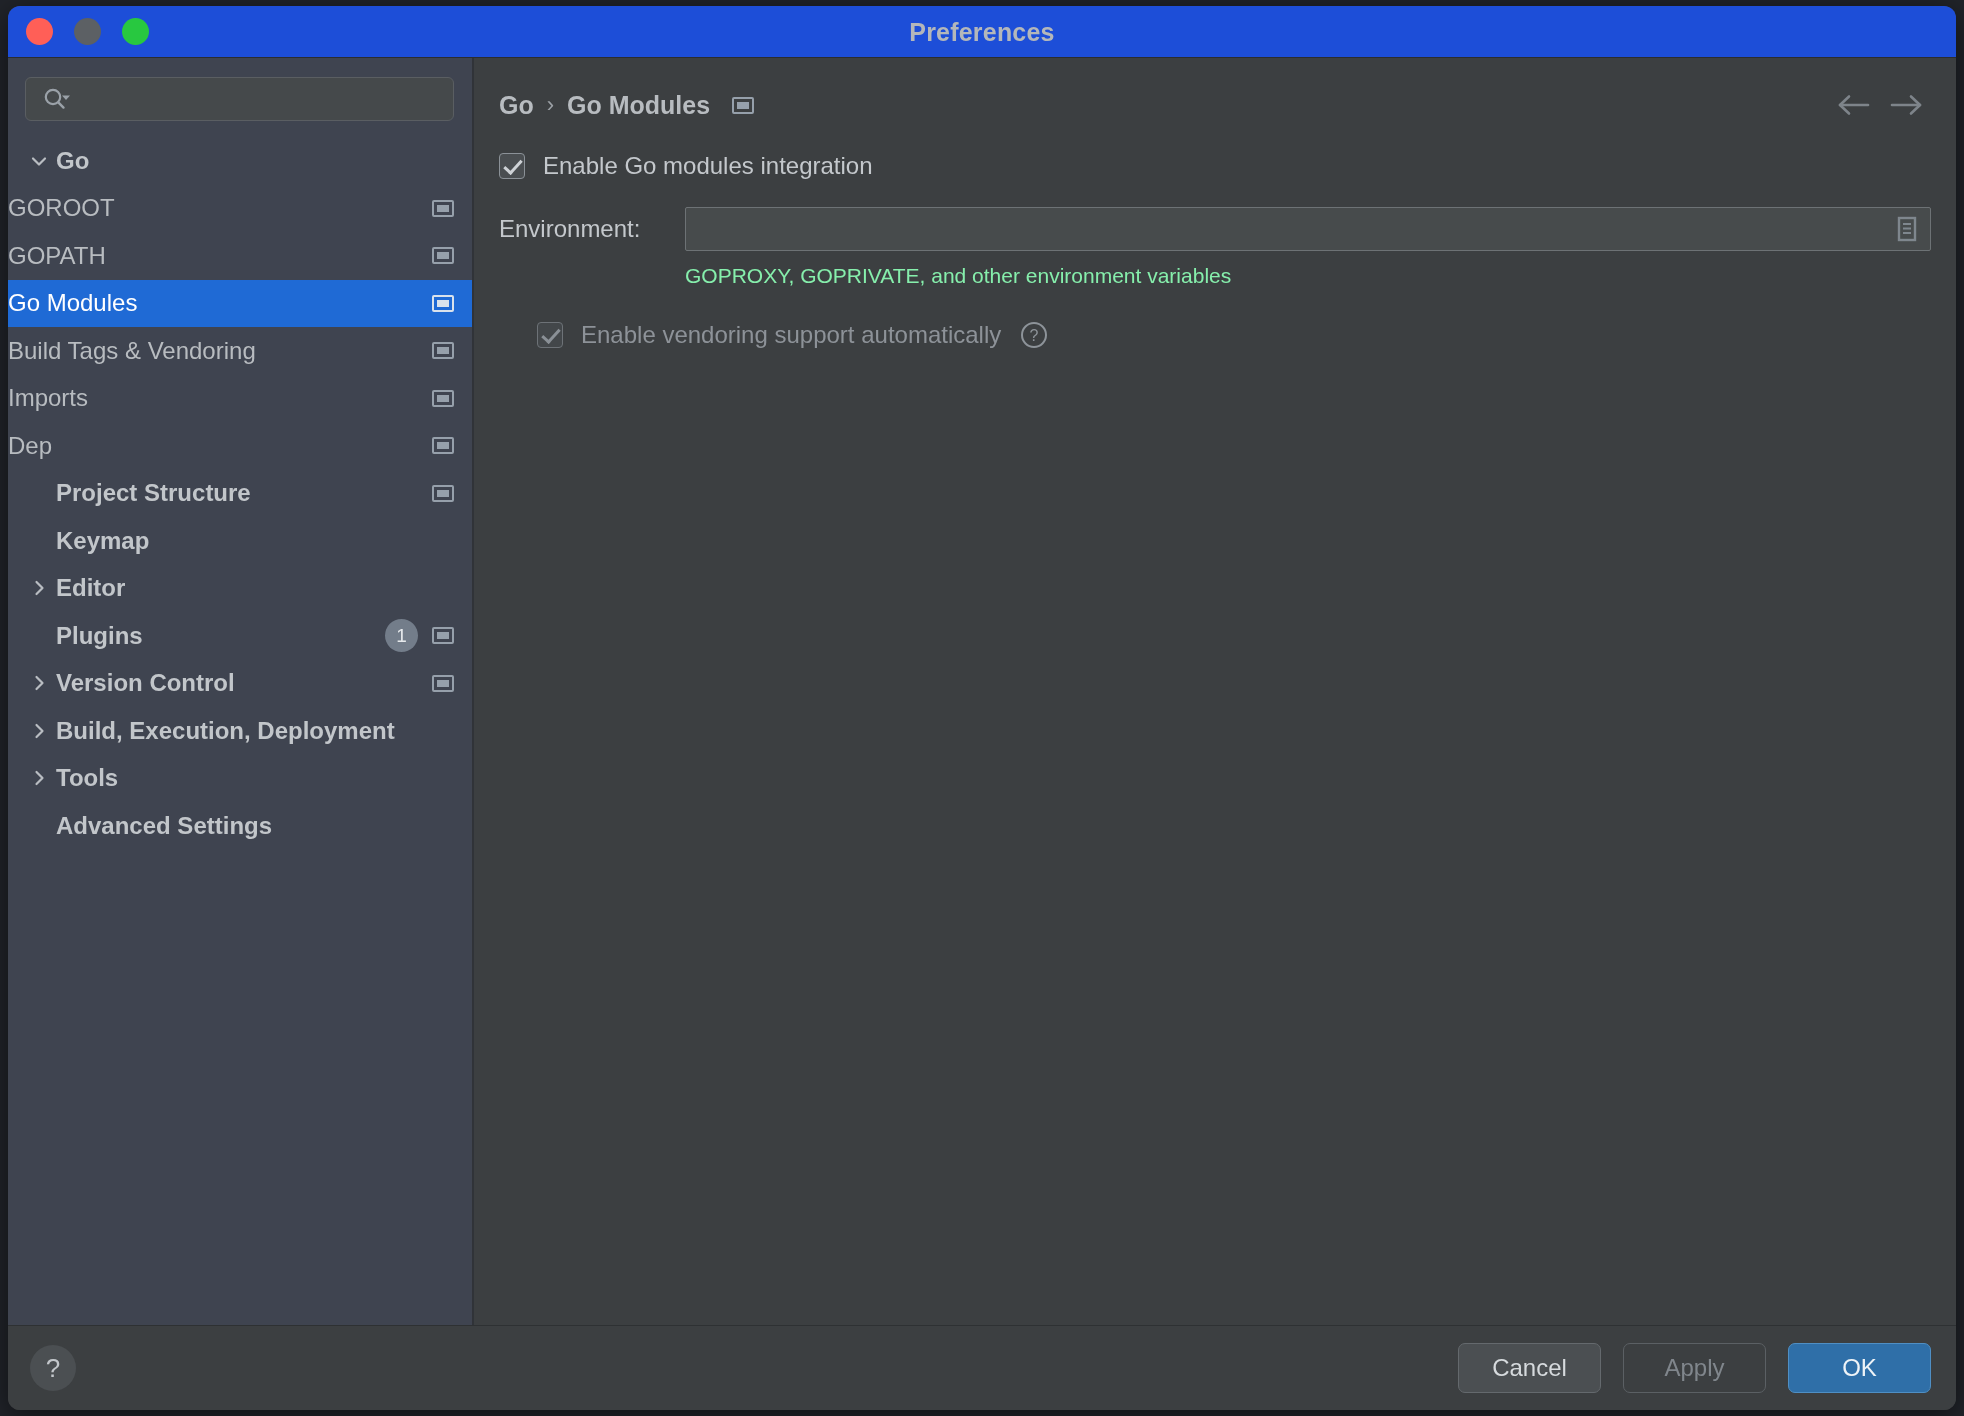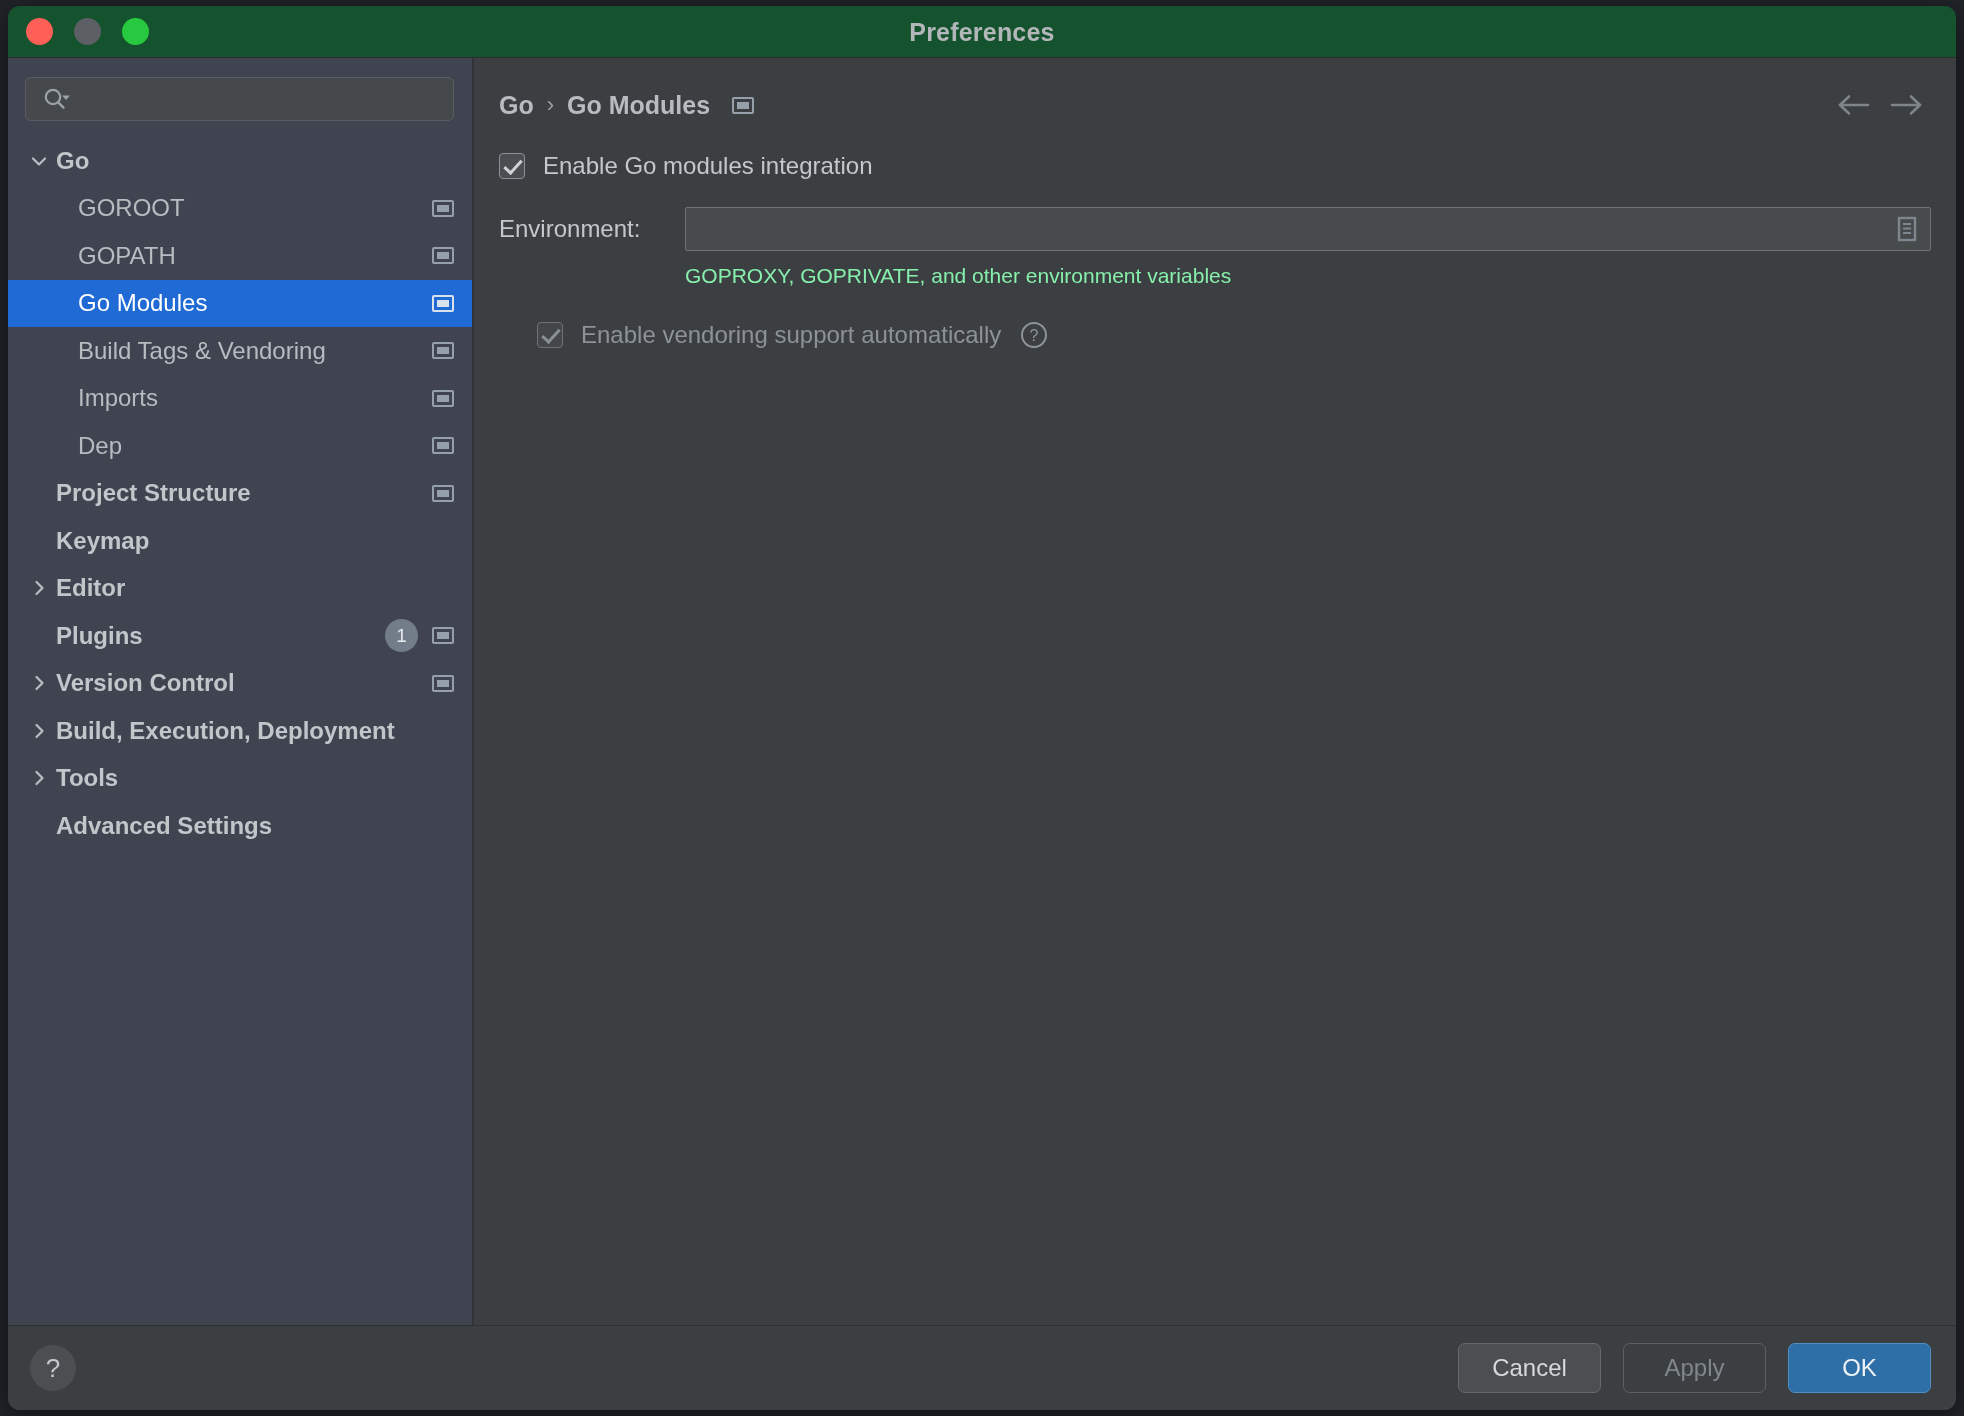--- a/index.html
+++ b/index.html
@@ -18,21 +18,21 @@
     border-radius: 12px;
     background: #3c3f41;
     overflow: hidden;
     box-shadow: 0 6px 30px rgba(0,0,0,.55);
   }
 
   
   .titlebar {
     position: relative;
     height: 52px;
-    background: #14532d;
+    background: #1d4ed8;
     border-bottom: 1px solid #2b2d2f;
     display: flex;
     align-items: center;
   }
   .traffic {
     display: flex; gap: 21px;
     margin-left: 18px;
   }
   .dot { width: 27px; height: 27px; border-radius: 50%; }
   .dot.red { background: #ff5f57; }
@@ -121,21 +121,21 @@
     border-radius: 17px;
     background: #737d8a;
     color: #e6e9ec;
     font-size: 19px;
     display: flex; align-items: center; justify-content: center;
     margin-right: 14px;
     padding: 0 9px;
   }
   .row-icon { display: flex; align-items: center; }
   .indent-0 { padding-left: 14px; }
-  .indent-1 { padding-left: 70px; }
+  .indent-1 { }
   .indent-1b { padding-left: 48px; }
 
   
   .screen-ico {
     width: 22px; height: 17px;
     border: 2px solid #96a0ab;
     border-radius: 2px;
     position: relative;
     display: inline-block;
   }

